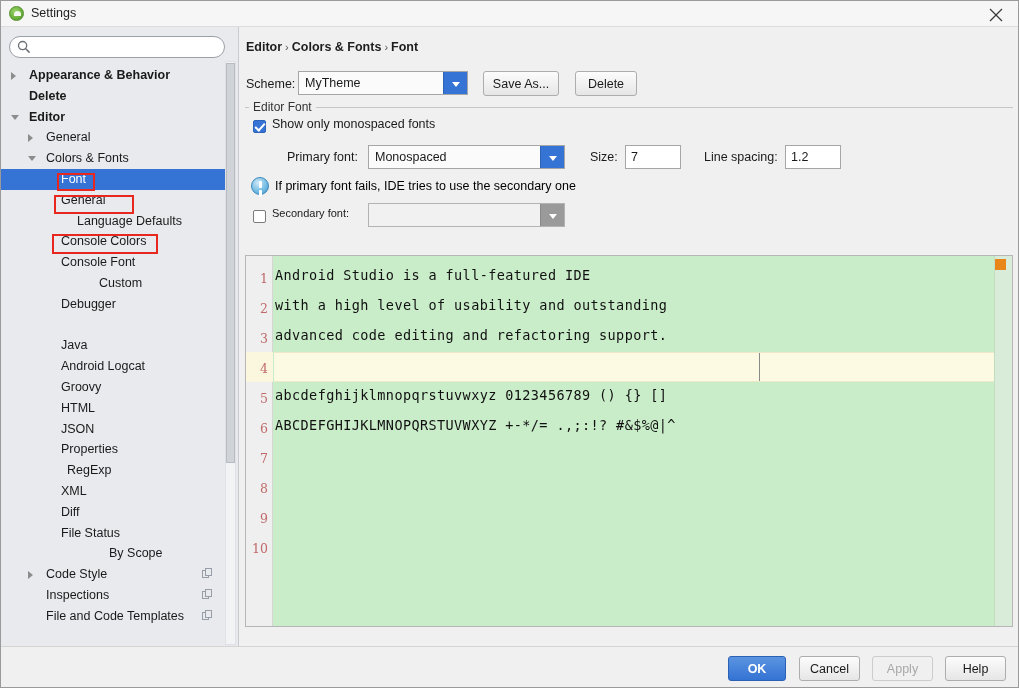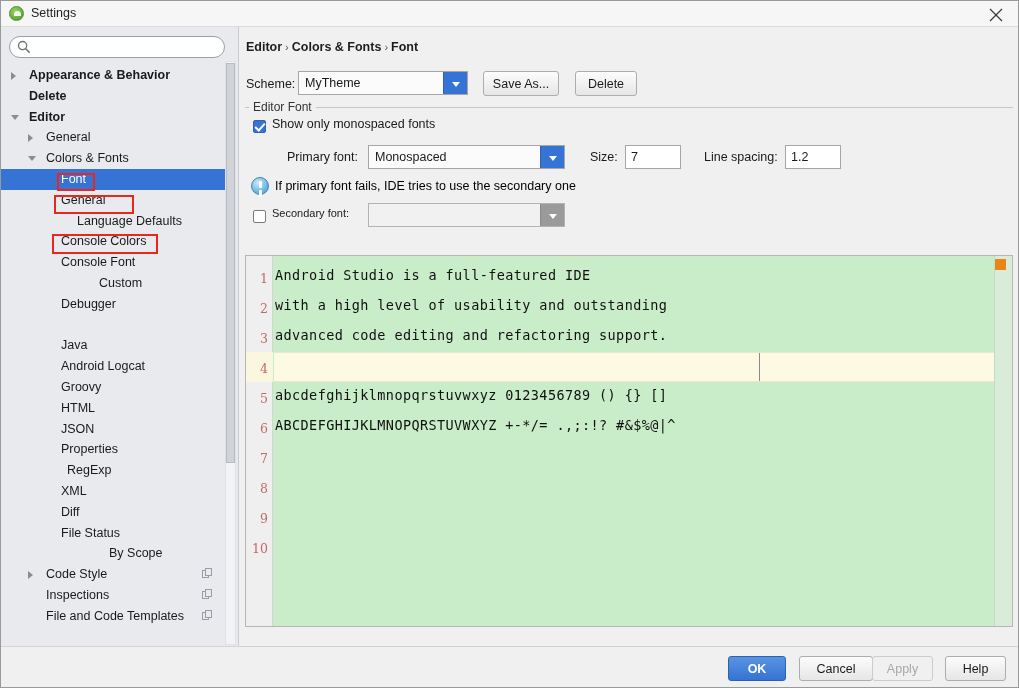--- a/index.html
+++ b/index.html
@@ -314,21 +314,21 @@
     font-family: "Liberation Sans", sans-serif;
     cursor: pointer;
   }
   #btn-ok {
     left: 727px; width: 58px;
     background: linear-gradient(#5a94e0, #3573d4);
     border: 1px solid #2a61b5;
     color: #fff; font-weight: bold;
   }
   #btn-cancel {
-    left: 798px; width: 74px;
+    left: 798px; width: 61px;
     background: linear-gradient(#fcfcfc, #e6e6e6);
     border: 1px solid #adadad; color: #1a1a1a;
   }
   #btn-apply {
     left: 871px; width: 61px;
     background: #f0f0f0;
     border: 1px solid #cccccc; color: #a8a8a8;
   }
   #btn-help {
     left: 944px; width: 61px;

